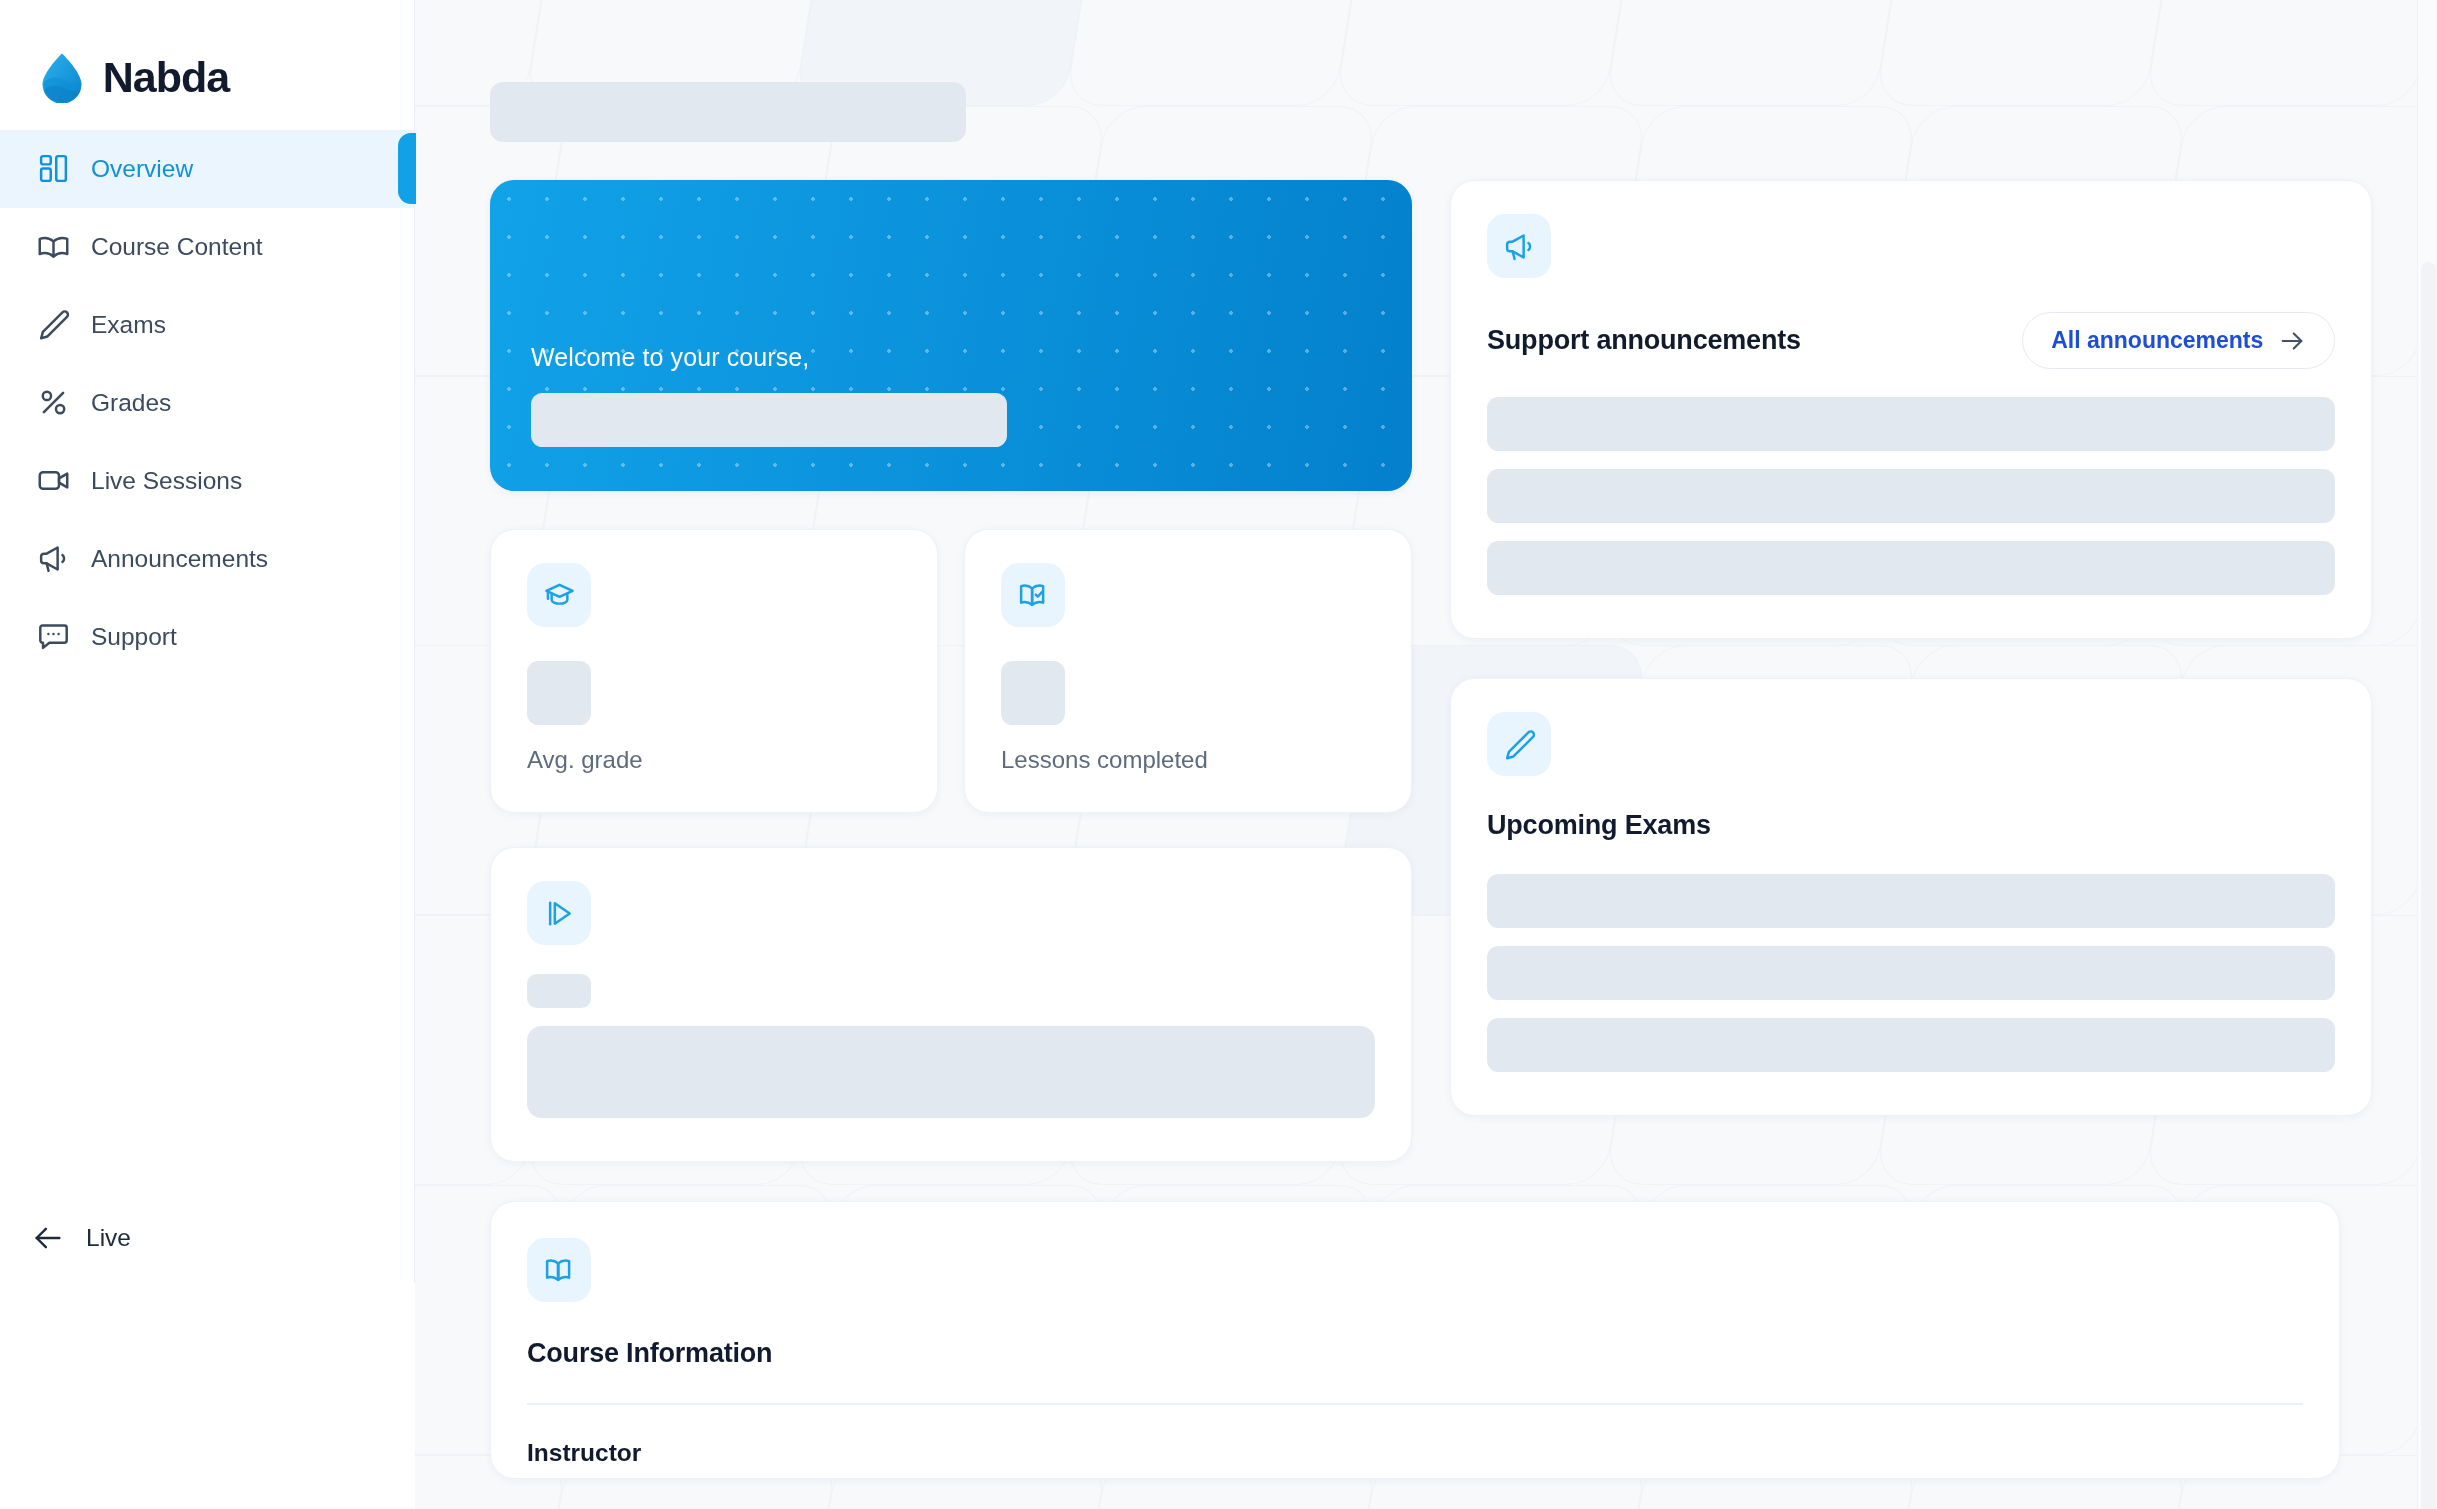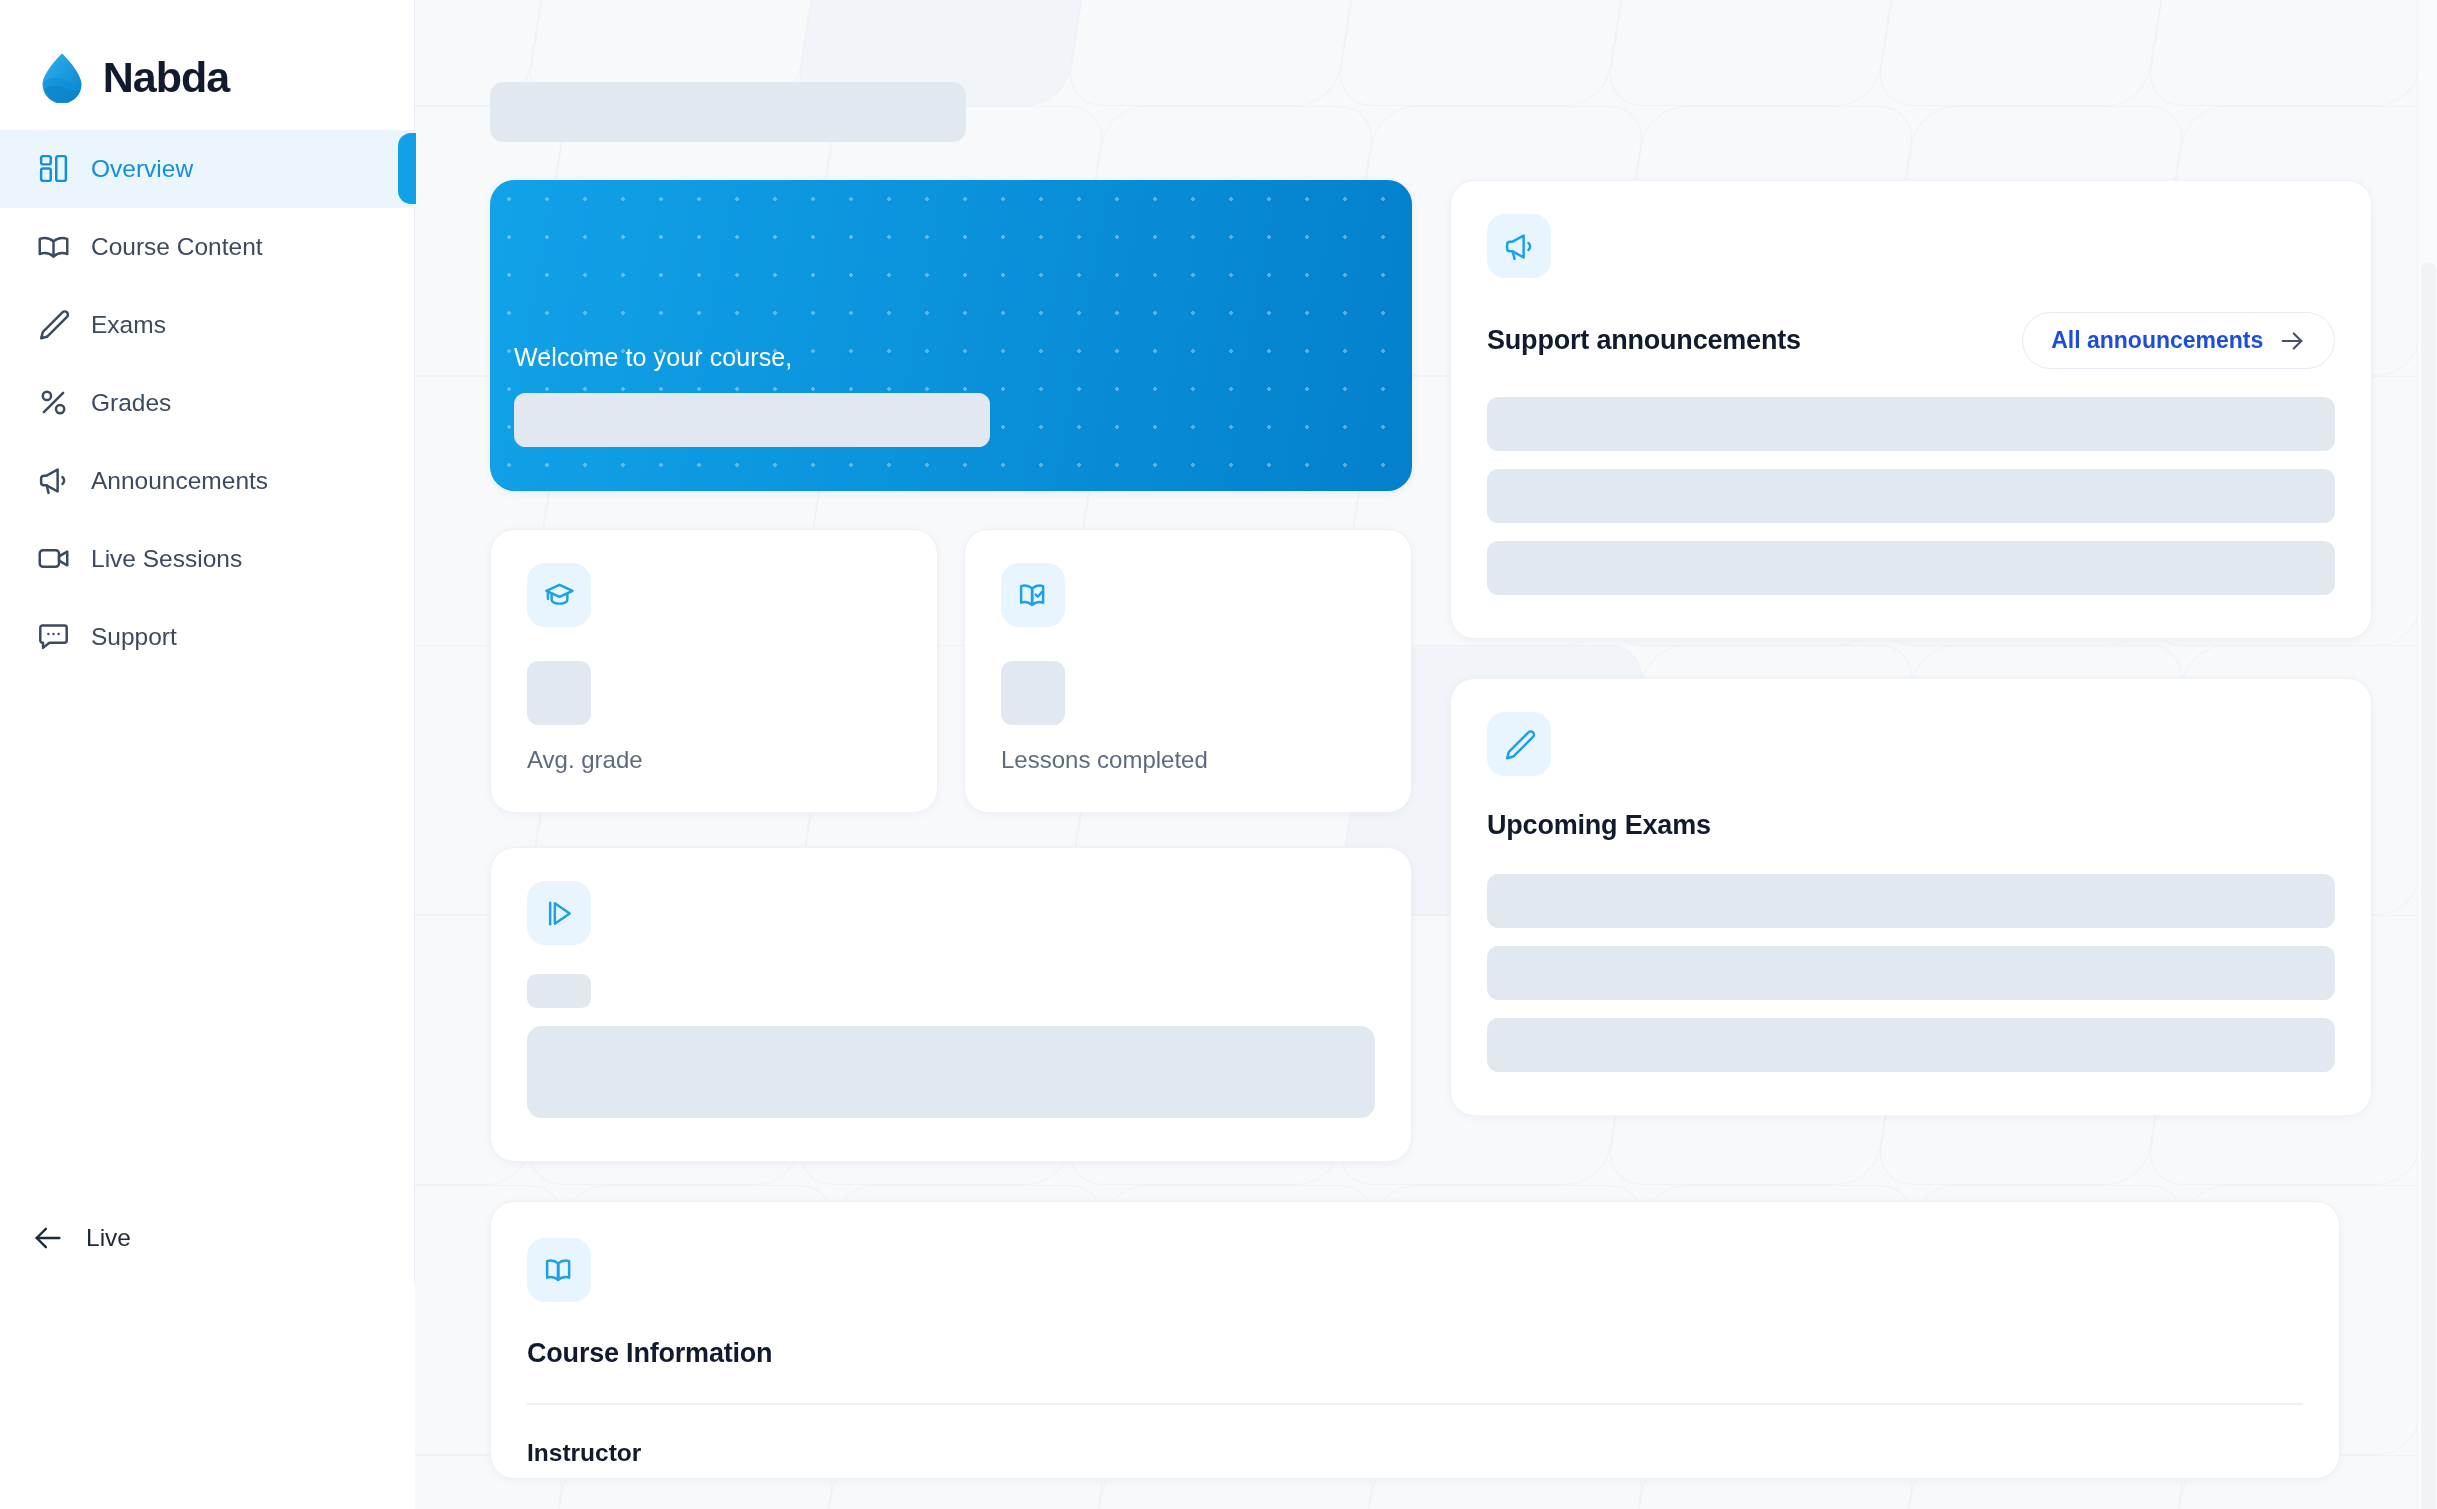--- a/index.html
+++ b/index.html
@@ -163,21 +163,21 @@
 
   
   .hero {
     position: relative;
     height: 311px;
     border-radius: 24.5px;
     background:
       radial-gradient(circle, rgba(255,255,255,.34) 1.8px, transparent 2px) 0 0 / 38px 38px,
       linear-gradient(100deg, #11A2E8 0%, #0B93DC 46%, #0480CC 100%);
     box-shadow: 0 1.6px 8.2px rgba(15,60,110,.06);
-    padding: 0 24px;
+    padding: 0 41px;
     display: flex;
     flex-direction: column;
     justify-content: flex-end;
     padding-bottom: 44px;
     overflow: hidden;
   }
   .hero-greeting {
     font-size: 25px;
     color: #ffffff;
     margin-bottom: 21px;
@@ -393,36 +393,36 @@
             <circle cx="7.2" cy="7.2" r="3"></circle>
             <circle cx="16.8" cy="16.8" r="3"></circle>
           </svg>
         </span>
         <span>Grades</span>
       </div>
 
       <div class="nav-item">
         <span class="nav-icon">
           <svg viewBox="0 0 24 24" fill="none" stroke="#3C4A5E" stroke-width="1.8" stroke-linecap="round" stroke-linejoin="round">
+            <rect x="2" y="6" width="14" height="12" rx="2.4"></rect>
+            <path d="M16 10.5 22 7v10l-6-3.5Z"></path>
+          </svg>
+        </span>
+        <span>Live Sessions</span>
+      </div>
+
+      <div class="nav-item">
+        <span class="nav-icon">
+          <svg viewBox="0 0 24 24" fill="none" stroke="#3C4A5E" stroke-width="1.8" stroke-linecap="round" stroke-linejoin="round">
             <path d="M3 10.5v3a2 2 0 0 0 2 2h2l8 4.5V4L7 8.5H5a2 2 0 0 0-2 2Z"></path>
             <path d="M7 15.5 8.4 21"></path>
             <path d="M18.5 9.5a3.2 3.2 0 0 1 0 5"></path>
           </svg>
         </span>
         <span>Announcements</span>
-      </div>
-
-      <div class="nav-item">
-        <span class="nav-icon">
-          <svg viewBox="0 0 24 24" fill="none" stroke="#3C4A5E" stroke-width="1.8" stroke-linecap="round" stroke-linejoin="round">
-            <rect x="2" y="6" width="14" height="12" rx="2.4"></rect>
-            <path d="M16 10.5 22 7v10l-6-3.5Z"></path>
-          </svg>
-        </span>
-        <span>Live Sessions</span>
       </div>
 
       <div class="nav-item">
         <span class="nav-icon">
           <svg viewBox="0 0 24 24" fill="none" stroke="#3C4A5E" stroke-width="1.8" stroke-linecap="round" stroke-linejoin="round">
             <path d="M4 4h16a1.6 1.6 0 0 1 1.6 1.6v9.3A1.6 1.6 0 0 1 20 16.5H9l-4.6 3.8V16.5H4a1.6 1.6 0 0 1-1.6-1.6V5.6A1.6 1.6 0 0 1 4 4Z"></path>
             <circle cx="8.3" cy="10.2" r=".9" fill="#3C4A5E" stroke="none"></circle>
             <circle cx="12" cy="10.2" r=".9" fill="#3C4A5E" stroke="none"></circle>
             <circle cx="15.7" cy="10.2" r=".9" fill="#3C4A5E" stroke="none"></circle>
           </svg>

